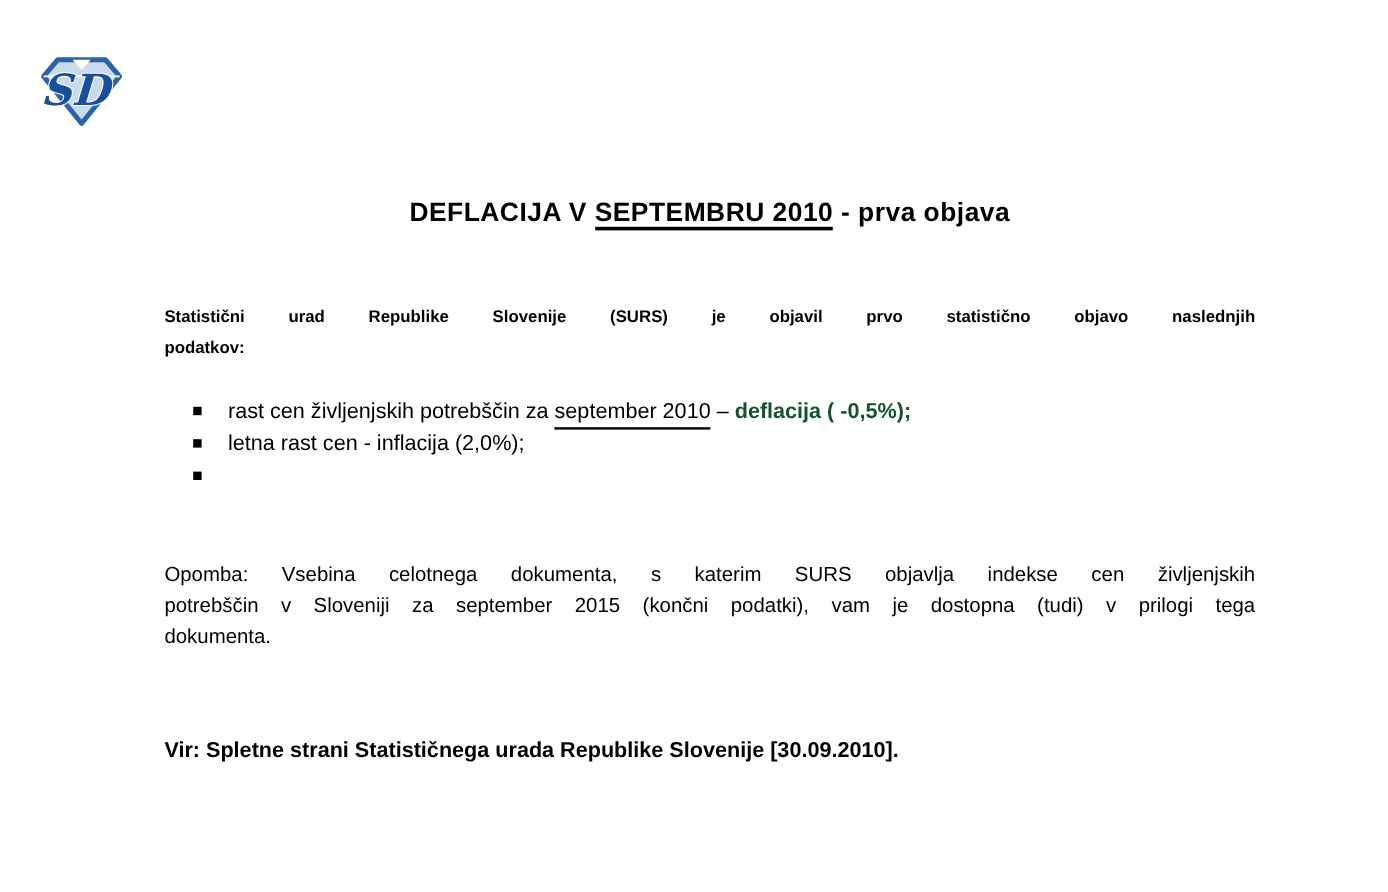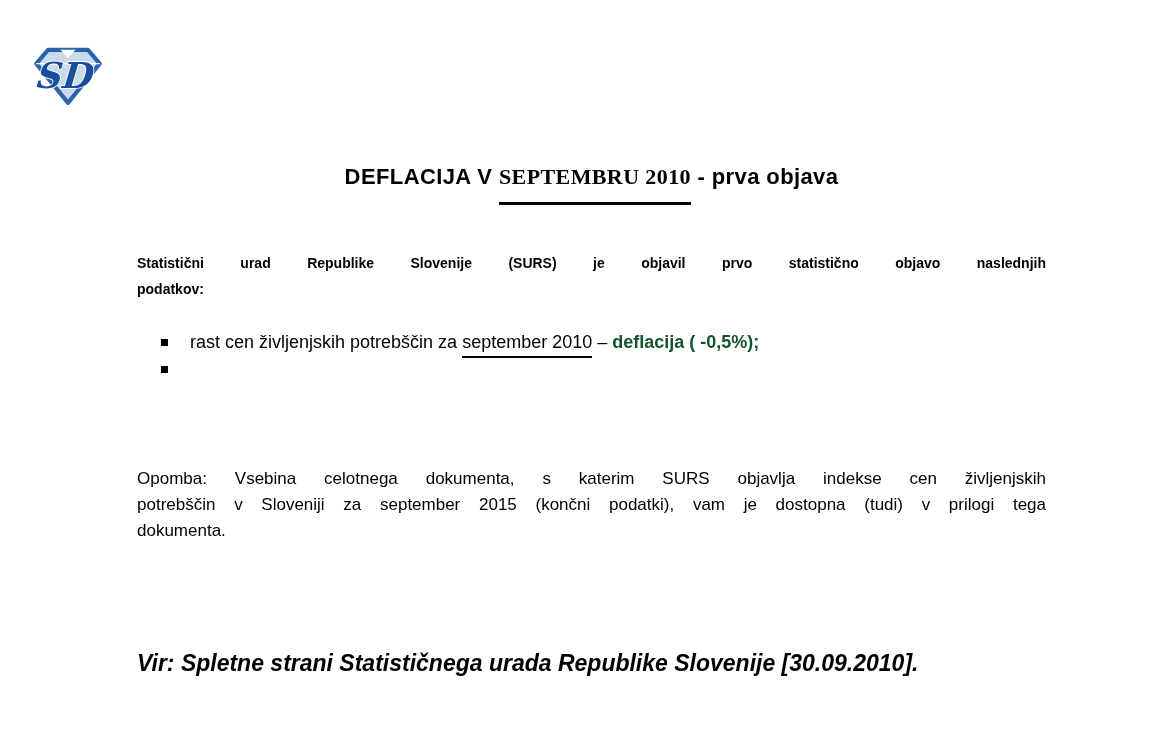--- a/index.html
+++ b/index.html
@@ -27,22 +27,21 @@
     top: 164px;
     width: 935px;
     text-align: center;
     font-size: 22px;
     font-weight: 700;
     letter-spacing: 0.4px;
     white-space: nowrap;
   }
   .title .underlined {
     border-bottom: 3px solid #000000;
-    padding-bottom: 13px;
-    font-family: Liberation Serif, serif;
+    padding-bottom: 0;
   }
   .intro {
     position: absolute;
     left: 137px;
     top: 250px;
     width: 909px;
     font-size: 14px;
     line-height: 26px;
     font-weight: bold;
   }
@@ -86,25 +85,24 @@
     position: absolute;
     left: 137px;
     top: 466px;
     width: 909px;
     font-size: 17px;
     line-height: 26px;
   }
   .source {
     position: absolute;
     left: 137px;
-    top: 650px;
+    top: 615px;
     width: 909px;
-    font-size: 23px;
+    font-size: 18px;
     font-weight: 700;
-    font-style: italic;
   }
 </style>
 </head>
 <body>
 
 <div class="page">
 
   <div class="logo">
     <svg viewBox="0 0 100 90">
       <polygon points="21,7 79,7 96,27 50,84 4,27" fill="#cbd9ec" stroke="#2a63ac" stroke-width="6" stroke-linejoin="round"></polygon>
@@ -123,20 +121,21 @@
     <span class="line-plain">podatkov:</span>
   </p>
 
   <ul class="bullets">
     <li>
       <span class="sq-bullet"></span>
       <span>rast cen življenjskih potrebščin za </span><span class="u-thin">september 2010</span><span> – </span><span class="highlight-red">deflacija ( -0,5%);</span>
     </li>
     <li>
       <span class="sq-bullet"></span>
+      <span>letna rast cen - inflacija (2,0%);</span>
     </li>
     <li>
       <span class="sq-bullet"></span>
     </li>
   </ul>
 
   <p class="note">
     <span class="line-just">Opomba: Vsebina celotnega dokumenta, s katerim SURS objavlja indekse cen življenjskih</span>
     <span class="line-just">potrebščin v Sloveniji za september 2015 (končni podatki), vam je dostopna (tudi) v prilogi tega</span>
     <span class="line-plain">dokumenta.</span>

